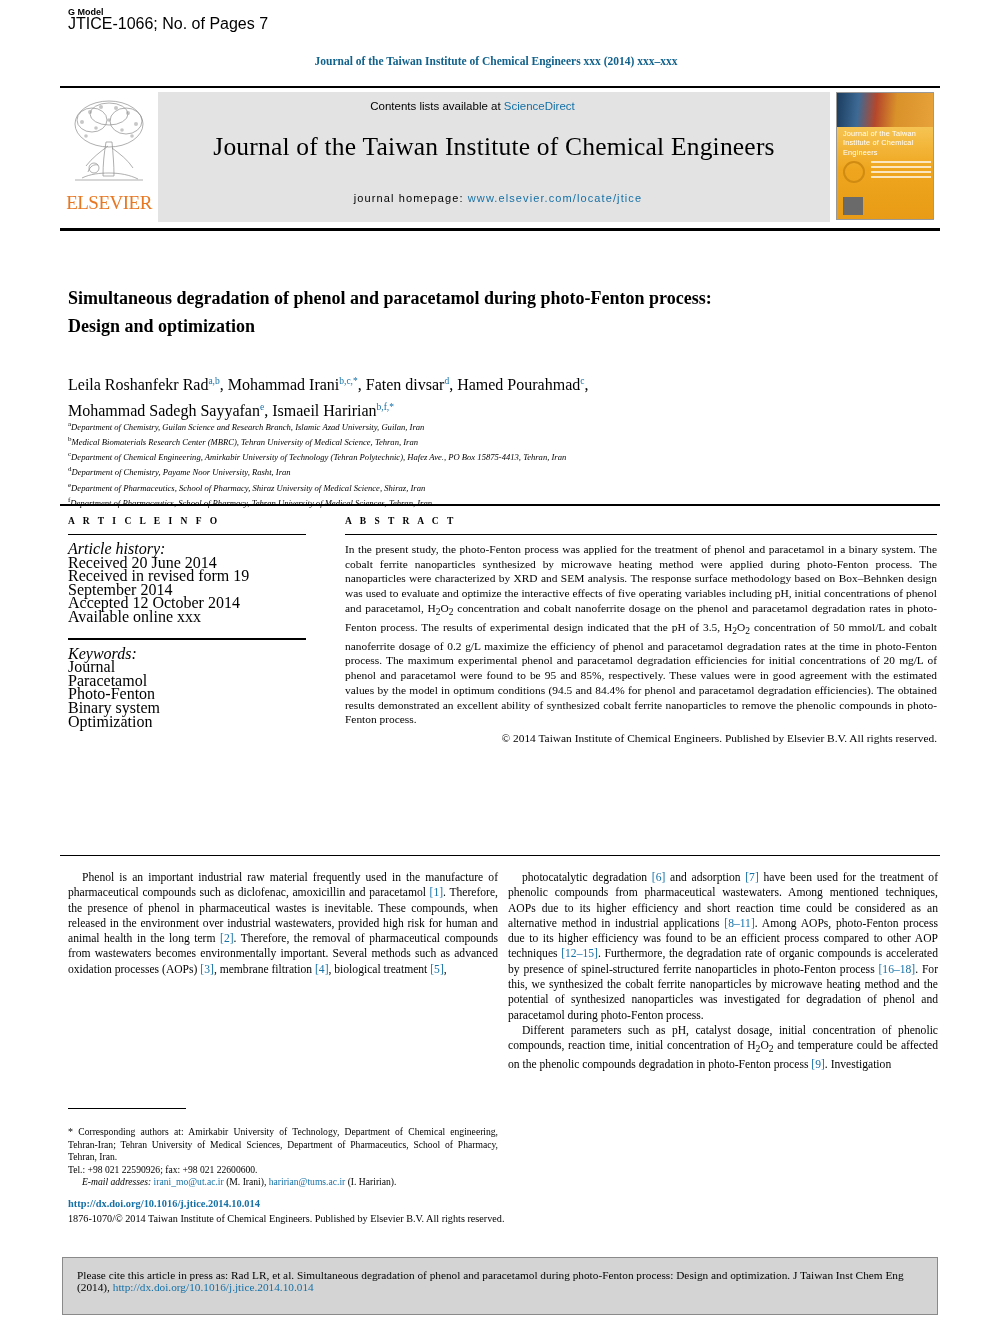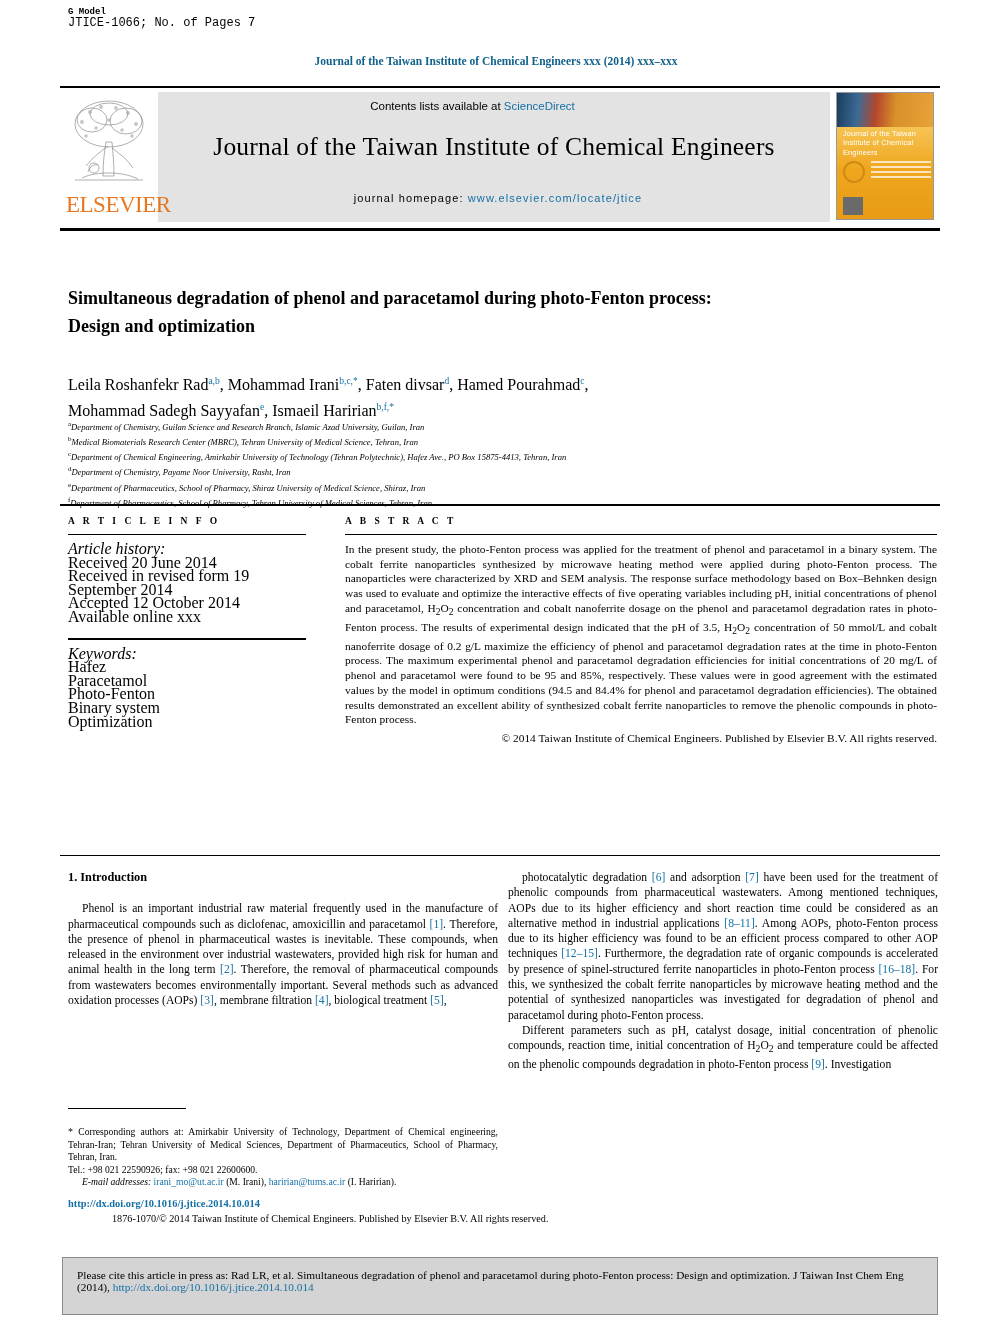--- a/index.html
+++ b/index.html
@@ -20,24 +20,24 @@
     background:#c9c9c9;
   }
   .banner-press {
     position:absolute; left:0; top:0; width:880px; height:36px;
     color:#ffffff; font-family:"Liberation Sans", sans-serif;
     font-weight:bold; font-size:30px; letter-spacing:0.5px;
     text-align:center; line-height:36px;
   }
   .gmodel {
     position:absolute; left:68px; top:7px;
-    font-family:Liberation Mono, monospace; color:#000;
+    font-family:Liberation Sans, sans-serif; color:#000;
     font-size:9px; line-height:11px; font-weight:bold;
   }
-  .gmodel .l2 { font-size:12px; font-weight:normal; }
+  .gmodel .l2 { font-size:16px; font-weight:normal; }
 
   
   .runhead {
     position:absolute; left:0; top:55px; width:992px; text-align:center;
     font-family:"Liberation Serif", serif; font-weight:bold;
     font-size:11.5px; color:#11628c;
   }
 
   
   .rule { position:absolute; background:#000; }
@@ -64,21 +64,21 @@
     letter-spacing:1.1px;
     padding-left:8px;
   }
   .homepage .url { color:#1570a6; }
 
   
   .elsevier { position:absolute; left:66px; top:94px; width:86px; height:126px; }
   .els-tree { position:absolute; left:4px; top:0px; width:78px; height:96px; overflow:hidden; }
   .els-word {
     position:absolute; left:0; top:98px; width:86px; text-align:center;
-    font-family:"Liberation Serif", serif; font-size:23px; color:#E87722;
+    font-family:"Liberation Serif", serif; font-size:19px; color:#E87722;
     letter-spacing:-0.5px;
   }
 
   
   .cover { position:absolute; left:836px; top:92px; width:98px; height:128px;
            border:1px solid #999; background:#f0a500; overflow:hidden; }
   .cover-photo { position:absolute; left:0; top:0; width:98px; height:34px;
                  background:linear-gradient(95deg,#1b3c5e 0%,#3d6a95 22%,#b5472b 40%,#d9912a 60%,#e8a33a 100%); }
   .cover-band { position:absolute; left:0; top:34px; width:98px; height:94px;
                 background:linear-gradient(180deg,#f6c453 0%,#efa61e 45%,#e89b16 100%); }
@@ -157,21 +157,21 @@
   .footnote .em { font-style:italic; }
   .footnote a, .link { color:#1570a6; text-decoration:none; }
 
   .doi {
     position:absolute; left:68px; top:1198px; width:440px;
     font-family:"Liberation Serif", serif; font-weight:bold; font-size:10.4px;
     color:#1570a6;
   }
   .copyline {
     position:absolute; left:68px; top:1213px; width:460px;
-    font-family:"Liberation Serif", serif; font-size:10.2px; color:#000;margin-left:44px;
+    font-family:"Liberation Serif", serif; font-size:10.2px; color:#000;
   }
 
   
   .citebox {
     position:absolute; left:62px; top:1257px; width:876px; height:58px;
     border:1px solid #8a8a8a; background:#d4d4d4;
   }
   .citetext {
     position:absolute; left:14px; top:11px; width:848px;
     font-family:"Liberation Serif", serif; font-size:11.3px; line-height:12px;
@@ -281,39 +281,38 @@
     <div class="info-body">
       <div class="it">Article history:</div>
       <div>Received 20 June 2014</div>
       <div>Received in revised form 19 September 2014</div>
       <div>Accepted 12 October 2014</div>
       <div>Available online xxx</div>
     </div>
     <div class="thick-rule"></div>
     <div class="info-body">
       <div class="it">Keywords:</div>
-      <div>Hafez</div>
+      <div>Journal</div>
       <div>Paracetamol</div>
       <div>Photo-Fenton</div>
       <div>Binary system</div>
       <div>Optimization</div>
     </div>
   </div>
 
   <div class="colB">
     <div class="sect-head">A B S T R A C T</div>
     <div class="thin-rule"></div>
     <div class="abstract-body">In the present study, the photo-Fenton process was applied for the treatment of phenol and paracetamol in a binary system. The cobalt ferrite nanoparticles synthesized by microwave heating method were applied during photo-Fenton process. The nanoparticles were characterized by XRD and SEM analysis. The response surface methodology based on Box–Behnken design was used to evaluate and optimize the interactive effects of five operating variables including pH, initial concentrations of phenol and paracetamol, H<sub>2</sub>O<sub>2</sub> concentration and cobalt nanoferrite dosage on the phenol and paracetamol degradation rates in photo-Fenton process. The results of experimental design indicated that the pH of 3.5, H<sub>2</sub>O<sub>2</sub> concentration of 50 mmol/L and cobalt nanoferrite dosage of 0.2 g/L maximize the efficiency of phenol and paracetamol degradation rates at the time in photo-Fenton process. The maximum experimental phenol and paracetamol degradation efficiencies for initial concentrations of 20 mg/L of phenol and paracetamol were found to be 95 and 85%, respectively. These values were in good agreement with the estimated values by the model in optimum conditions (94.5 and 84.4% for phenol and paracetamol degradation efficiencies). The obtained results demonstrated an excellent ability of synthesized cobalt ferrite nanoparticles to remove the phenolic compounds in photo-Fenton process.</div>
     <div class="abstract-body abstract-copy">© 2014 Taiwan Institute of Chemical Engineers. Published by Elsevier B.V. All rights reserved.</div>
   </div>
 
   <div class="rule rule-body-top"></div>
 
   <div class="bodycol left">
-    <div class="h2">1. Introduction</div>
     <p>Phenol is an important industrial raw material frequently used in the manufacture of pharmaceutical compounds such as diclofenac, amoxicillin and paracetamol <span style="color:#1570a6">[1]</span>. Therefore, the presence of phenol in pharmaceutical wastes is inevitable. These compounds, when released in the environment over industrial wastewaters, provided high risk for human and animal health in the long term <span style="color:#1570a6">[2]</span>. Therefore, the removal of pharmaceutical compounds from wastewaters becomes environmentally important. Several methods such as advanced oxidation processes (AOPs) <span style="color:#1570a6">[3]</span>, membrane filtration <span style="color:#1570a6">[4]</span>, biological treatment <span style="color:#1570a6">[5]</span>,</p>
   </div>
 
   <div class="bodycol right">
     <p>photocatalytic degradation <span style="color:#1570a6">[6]</span> and adsorption <span style="color:#1570a6">[7]</span> have been used for the treatment of phenolic compounds from pharmaceutical wastewaters. Among mentioned techniques, AOPs due to its higher efficiency and short reaction time could be considered as an alternative method in industrial applications <span style="color:#1570a6">[8–11]</span>. Among AOPs, photo-Fenton process due to its higher efficiency was found to be an efficient process compared to other AOP techniques <span style="color:#1570a6">[12–15]</span>. Furthermore, the degradation rate of organic compounds is accelerated by presence of spinel-structured ferrite nanoparticles in photo-Fenton process <span style="color:#1570a6">[16–18]</span>. For this, we synthesized the cobalt ferrite nanoparticles by microwave heating method and the potential of synthesized nanoparticles was investigated for degradation of phenol and paracetamol during photo-Fenton process.</p>
     <p>Different parameters such as pH, catalyst dosage, initial concentration of phenolic compounds, reaction time, initial concentration of H<sub>2</sub>O<sub>2</sub> and temperature could be affected on the phenolic compounds degradation in photo-Fenton process <span style="color:#1570a6">[9]</span>. Investigation</p>
   </div>
 
   <div class="foot-rule"></div>
   <div class="footnote">

